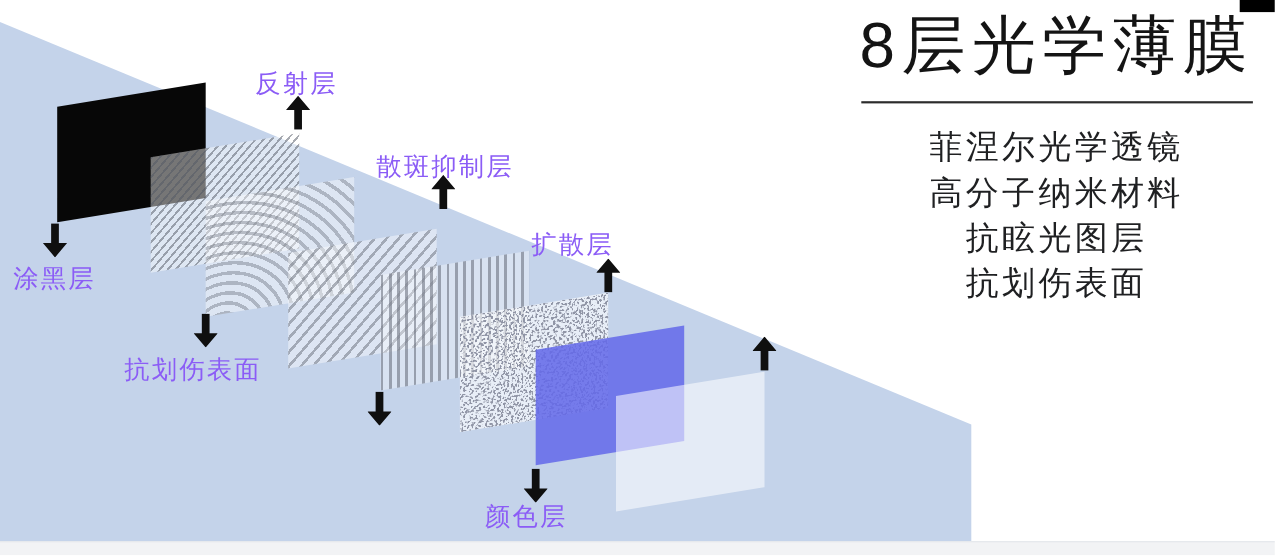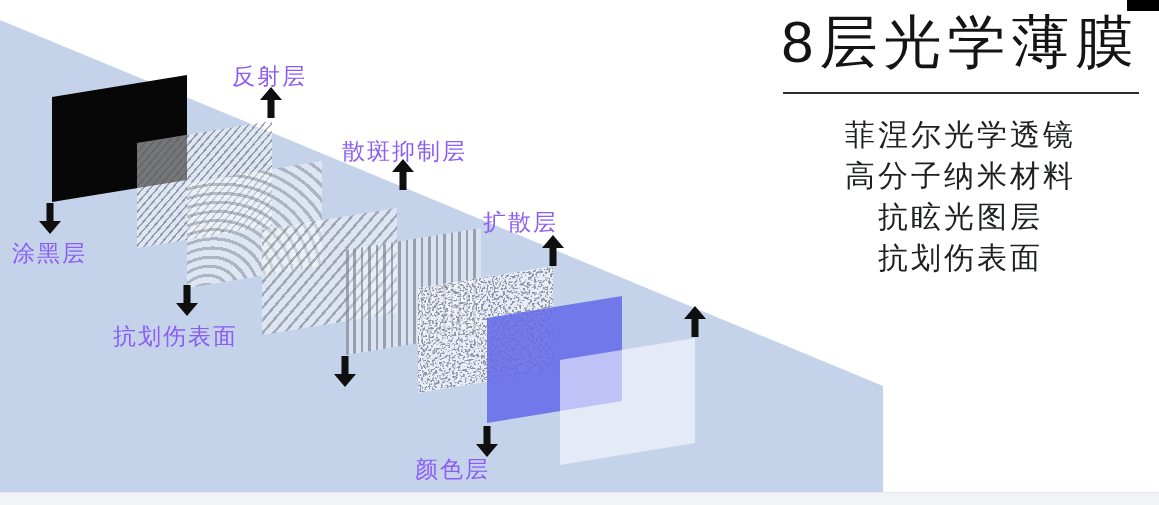--- a/index.html
+++ b/index.html
@@ -109,21 +109,21 @@
   <div class="arr down" style="left:334px;top:356px"></div>
   <div class="arr up" style="left:542px;top:235px"></div>
   <div class="arr down" style="left:476px;top:426px"></div>
   <div class="arr up" style="left:684px;top:306px"></div>
 
   <div class="llabel" style="left:12px;top:238px">涂黑层</div>
   <div class="llabel" style="left:232px;top:61px">反射层</div>
   <div class="llabel" style="left:113px;top:321px">抗划伤表面</div>
   <div class="llabel" style="left:342px;top:136px">散斑抑制层</div>
   <div class="llabel" style="left:483px;top:207px">扩散层</div>
-  <div class="llabel" style="left:415px;top:454px">颜色层</div>
+  <div class="llabel" style="left:441px;top:454px">颜色层</div>
 
   <div class="panel">
     <div class="title">8层光学薄膜</div>
     <div class="divider"></div>
     <div class="feature">菲涅尔光学透镜</div>
     <div class="feature">高分子纳米材料</div>
     <div class="feature">抗眩光图层</div>
     <div class="feature">抗划伤表面</div>
   </div>
 

